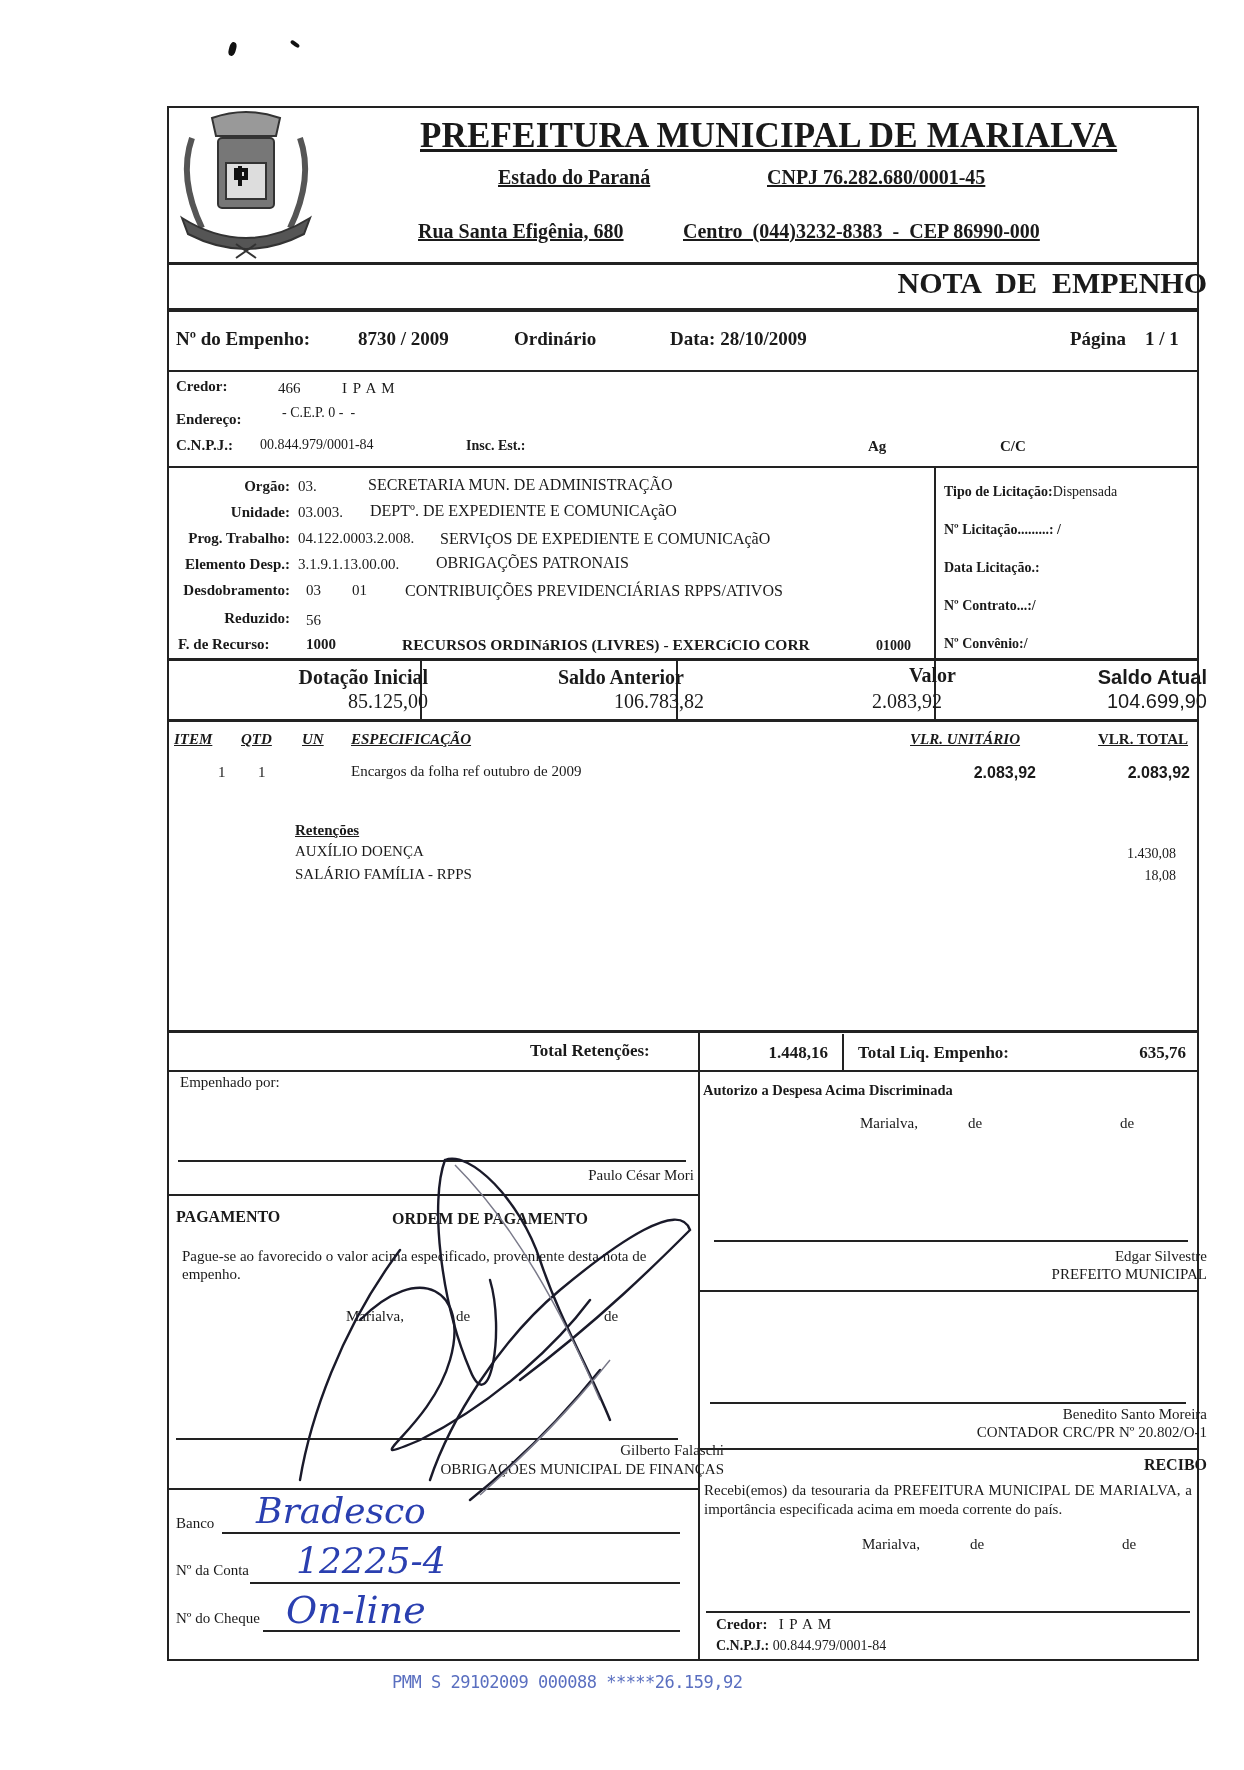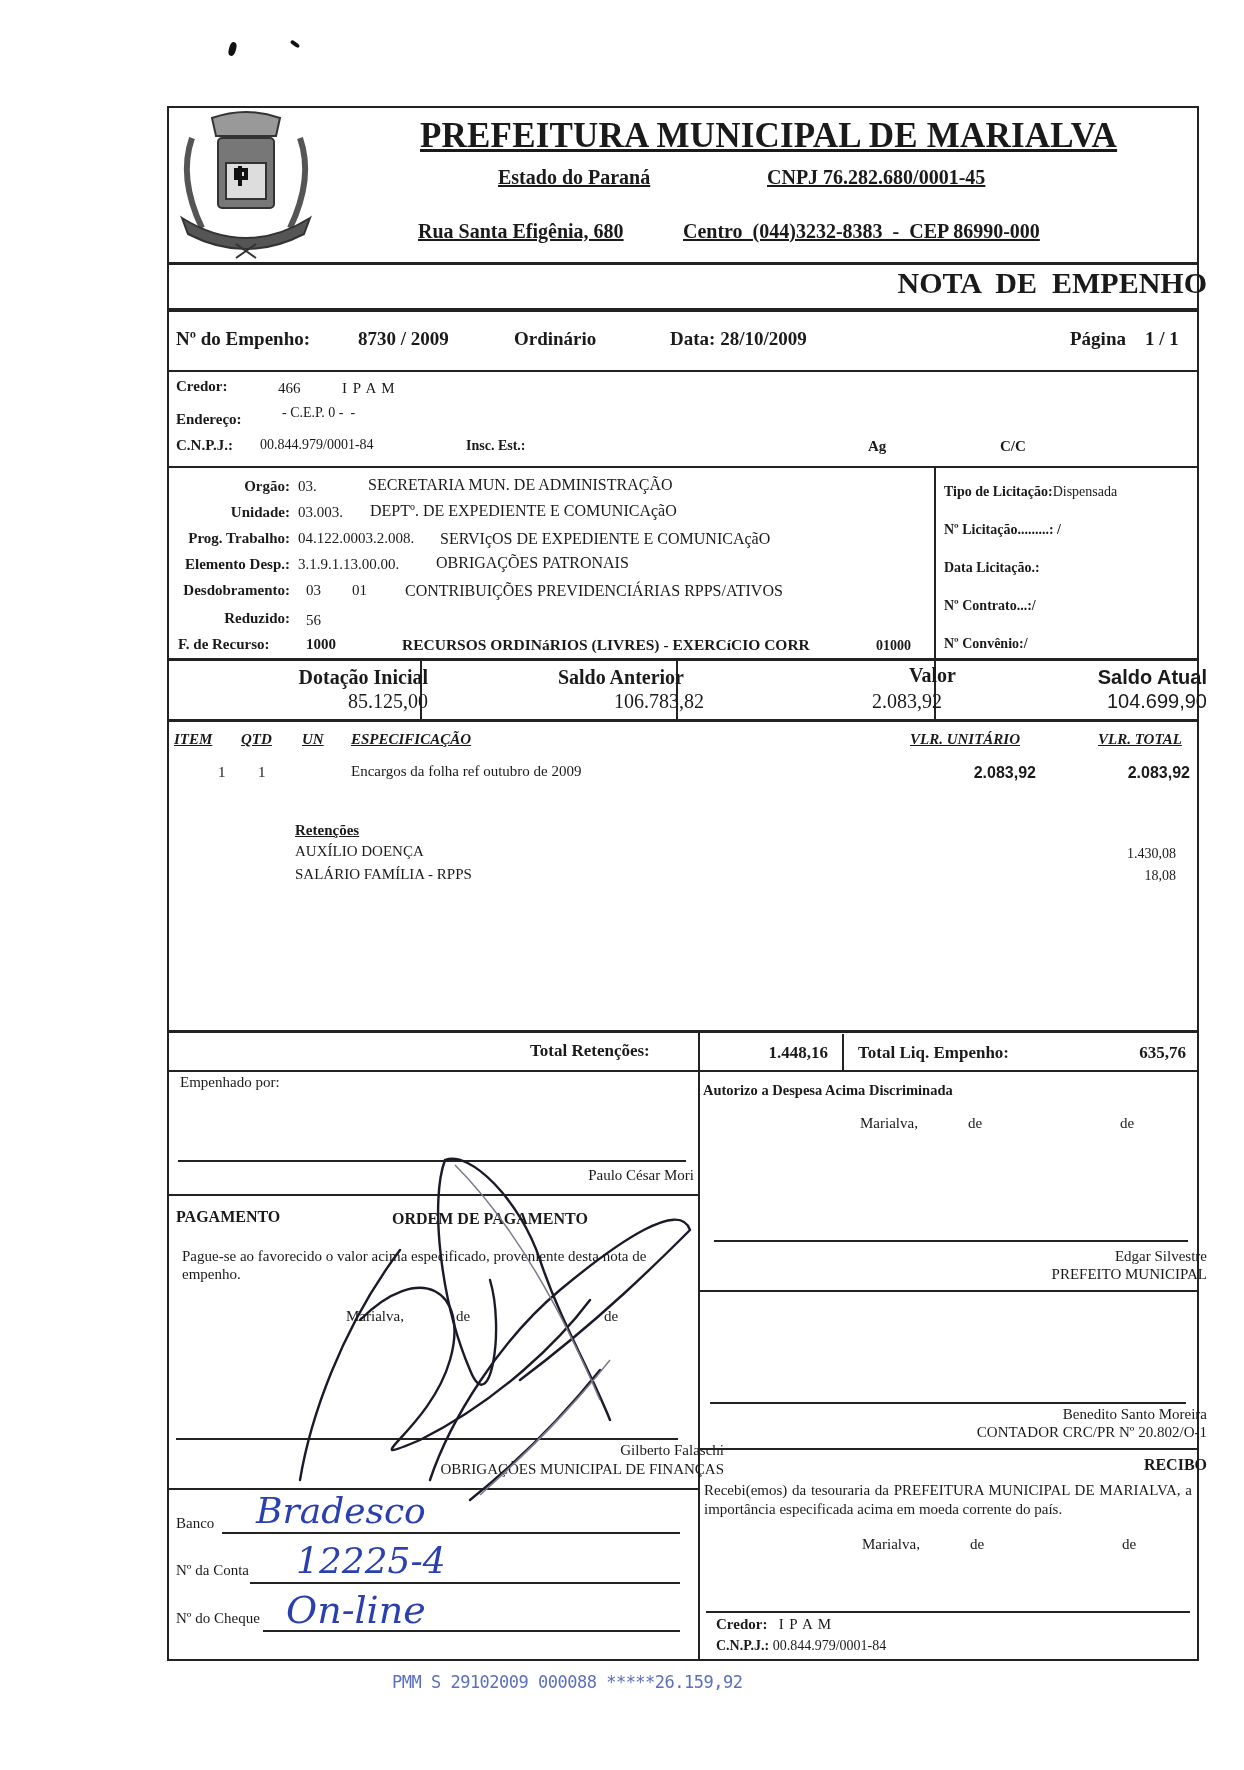--- a/index.html
+++ b/index.html
@@ -123,21 +123,21 @@
 <div class="abs b ctr" style="left:936px;top:666px;width:263px;font-size:20px;font-family:'Liberation Sans',sans-serif;">Saldo Atual</div>
 <div class="abs ctr" style="left:936px;top:690px;width:263px;font-size:20px;font-family:'Liberation Sans',sans-serif;">104.699,90</div>
 
 <div class="hl" style="left:167px;top:719px;width:1032px;height:3px;"></div>
 
 <div class="abs b u" style="left:174px;top:731px;font-size:15px;font-style:italic;">ITEM</div>
 <div class="abs b u" style="left:241px;top:731px;font-size:15px;font-style:italic;">QTD</div>
 <div class="abs b u" style="left:302px;top:731px;font-size:15px;font-style:italic;">UN</div>
 <div class="abs b u" style="left:351px;top:731px;font-size:15px;font-style:italic;">ESPECIFICAÇÃO</div>
 <div class="abs b u" style="left:910px;top:731px;font-size:15px;font-style:italic;">VLR. UNITÁRIO</div>
-<div class="abs b u" style="left:1098px;top:731px;font-size:15px;font-style:italic;">VLR. TOTAL</div>
+<div class="abs b u" style="left:1098px;top:731px;font-size:15px;">VLR. TOTAL</div>
 
 <div>
   <div class="abs" style="left:218px;top:764px;font-size:15px;">1</div>
   <div class="abs" style="left:258px;top:764px;font-size:15px;">1</div>
   <div class="abs" style="left:351px;top:763px;font-size:15px;">Encargos da folha ref outubro de 2009</div>
   <div class="abs b right" style="left:900px;top:764px;width:136px;font-size:16px;font-family:'Liberation Sans',sans-serif;">2.083,92</div>
   <div class="abs b right" style="left:1060px;top:764px;width:130px;font-size:16px;font-family:'Liberation Sans',sans-serif;">2.083,92</div>
 </div>
 
 <div class="abs b u" style="left:295px;top:822px;font-size:15px;">Retenções</div>

